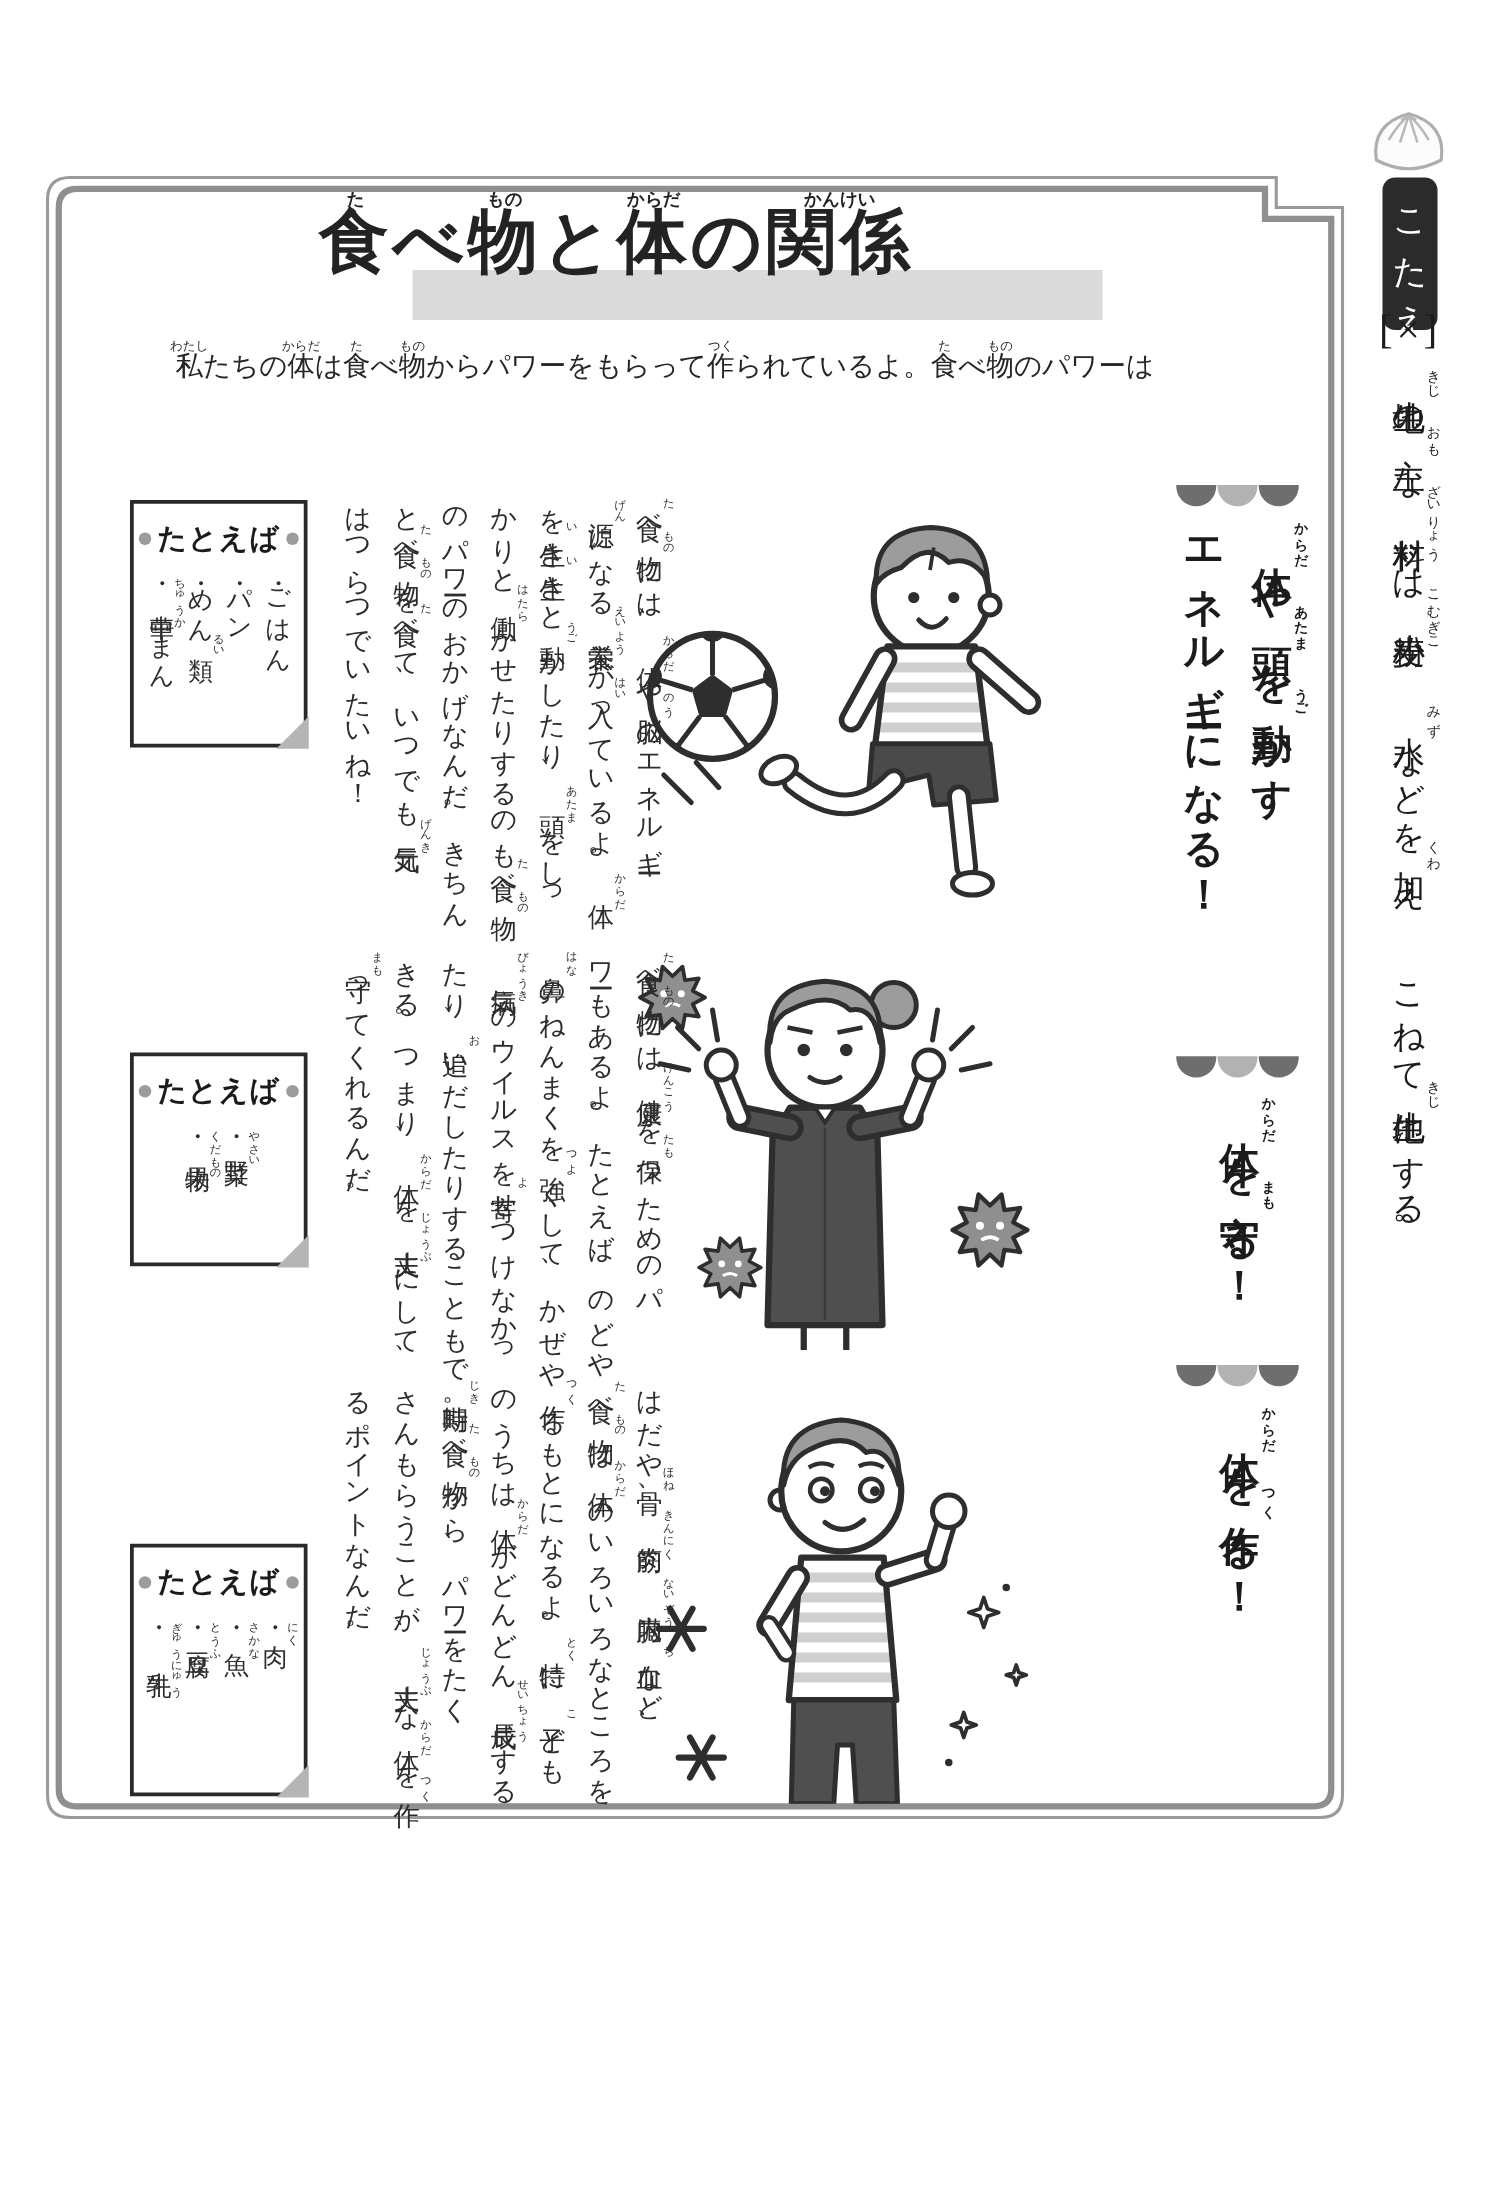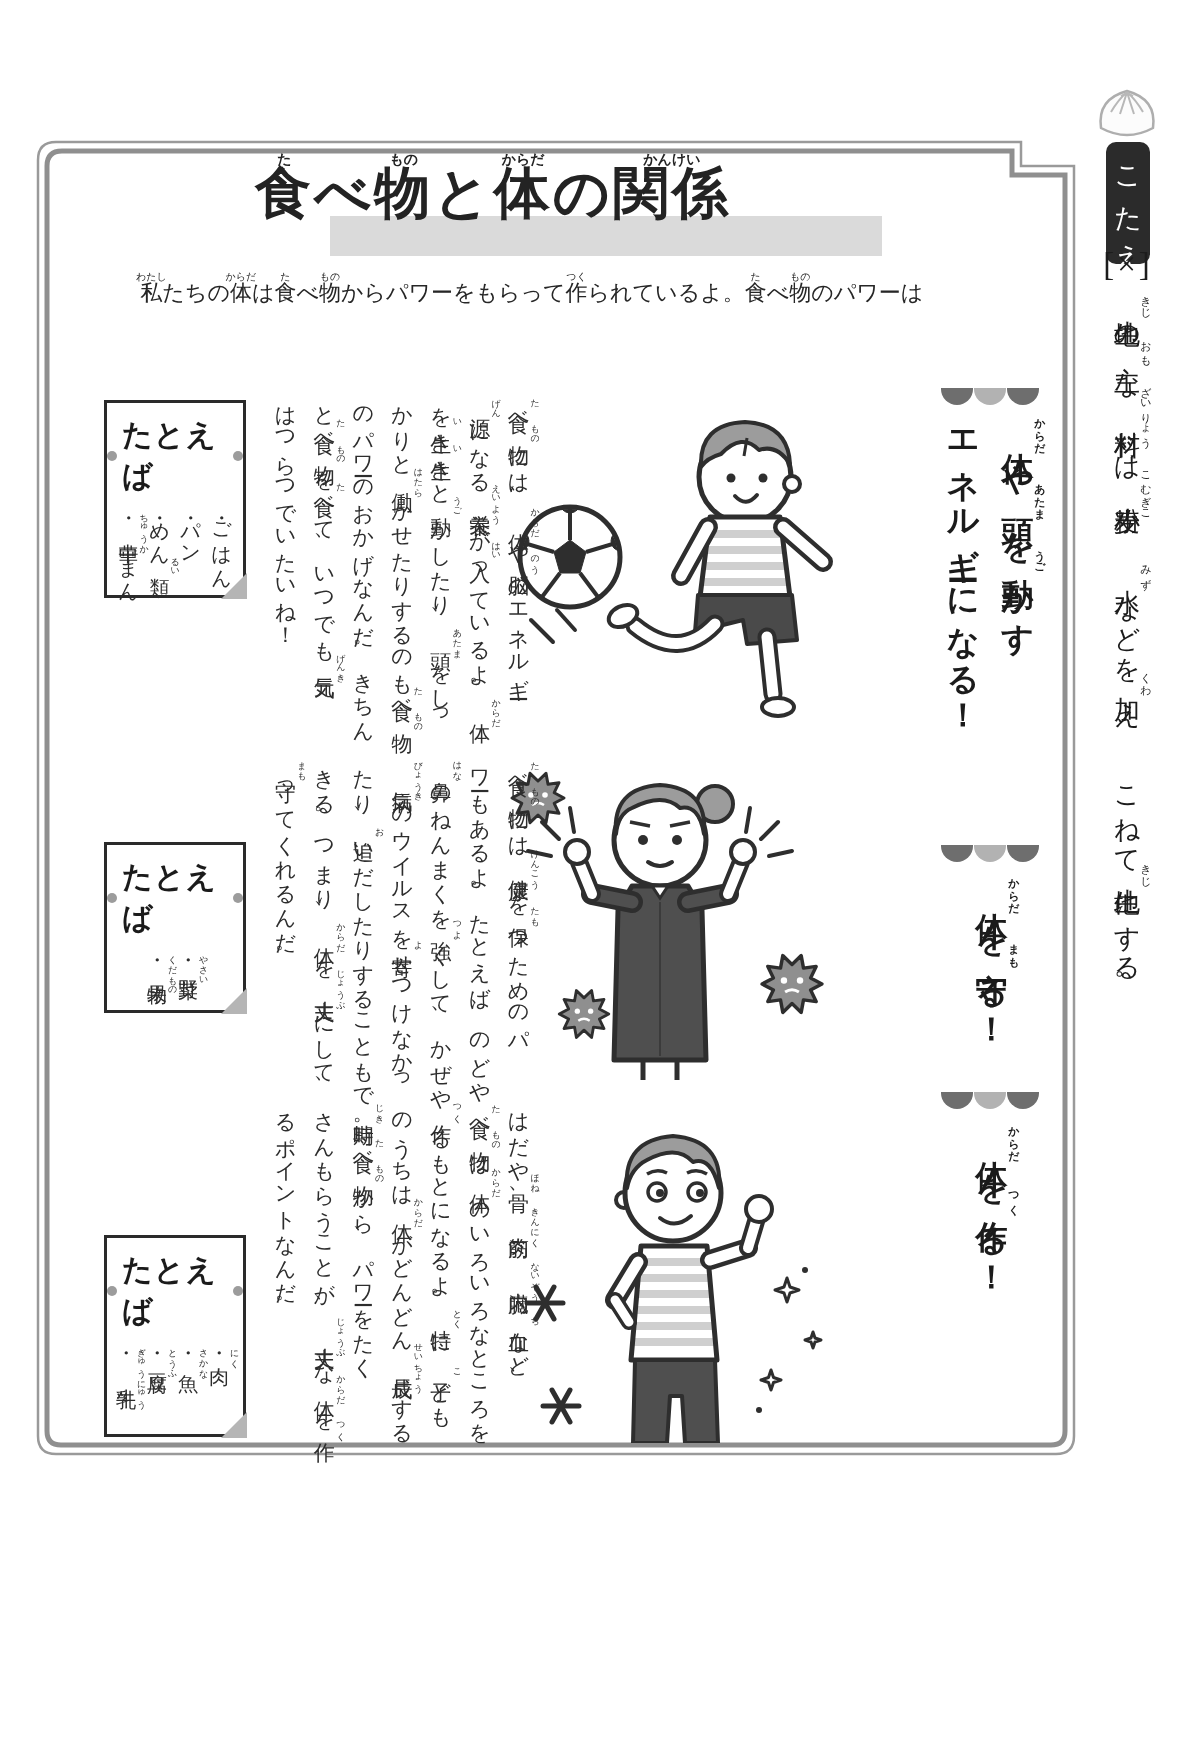--- a/index.html
+++ b/index.html
@@ -28,21 +28,21 @@
   .sc.d{background:#6e6e6e;}
   .sc.l{background:#b2b2b2;}
 
   
   .body-text{font-size:21px;line-height:1.85;letter-spacing:0.5px;color:#2d2d2d;}
   .body-text rt{font-size:9px;}
 
   
   .example{background:#fff;border:3px solid #2a2a2a;z-index:3;}
   .ex-label{display:flex;align-items:center;justify-content:center;gap:5px;margin-top:12px;
-            font-size:30px;font-weight:800;letter-spacing:1px;color:#1b1b1b;}
+            font-size:23px;font-weight:800;letter-spacing:1px;color:#1b1b1b;}
   .dot{width:10px;height:10px;border-radius:50%;background:#9c9c9c;flex:0 0 auto;}
   .ex-list-wrap{display:flex;justify-content:center;margin-top:10px;}
   .ex-list{font-size:20px;line-height:1.55;letter-spacing:1px;color:#2d2d2d;}
   .ex-list rt{font-size:9px;}
   .fold{position:absolute;right:-4px;bottom:-4px;width:0;height:0;
         border-left:26px solid transparent;border-bottom:26px solid #b5b5b5;}
 
   
   .answer-badge{background:#2b2b2b;border-radius:10px;display:flex;align-items:center;justify-content:center;}
   .answer-badge span{color:#fff;font-family:"Liberation Serif",serif;font-size:27px;letter-spacing:7px;padding-top:6px;}

